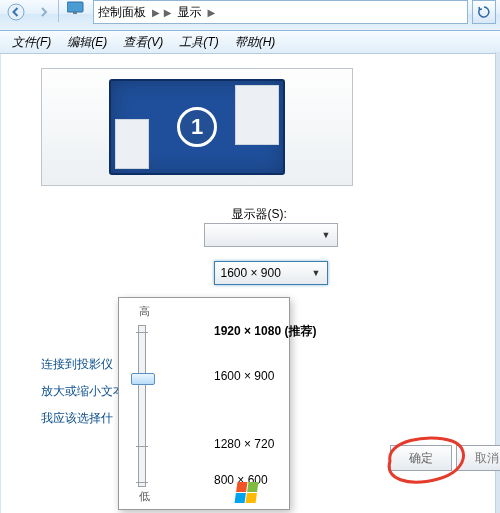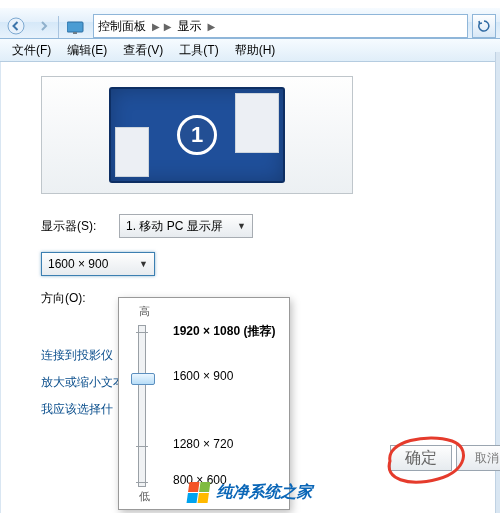--- a/index.html
+++ b/index.html
@@ -13,22 +13,21 @@
     height: 513px;
     overflow: hidden;
     position: relative;
   }
   
   .nav {
     height: 30px;
     background: linear-gradient(to bottom, #f6fbff, #e4f0fb 45%, #d5e8f8 46%, #e7f2fc);
     border-bottom: 1px solid #8fb6d9;
     display: flex;
-    align-items: flex-end;
-    margin-top: 8px;
+    align-items: flex-start;
   }
   .nav-btn {
     width: 24px; height: 24px;
     margin-left: 4px;
     border-radius: 4px;
     display: inline-flex;
     align-items: center;
     justify-content: center;
     color: #4a7db0;
   }
@@ -86,21 +85,21 @@
   
   .menubar {
     height: 22px;
     background: linear-gradient(to bottom,#f6fbff,#e0eef9);
     border-bottom: 1px solid #b5cce0;
     display: flex;
     align-items: center;
     padding-left: 4px;
     font-size: 12px;
   }
-  .menu-item { padding: 0 8px; }
+  .menu-item { padding: 0 8px; font-style: italic; }
   
   .content {
     position: relative;
     padding: 14px 0 0 40px;
     height: calc(100% - 52px);
     border-left: 1px solid #d9e6f2;
   }
   .right-edge {
     position: absolute;
     right: 0; top: 52px; bottom: 0;
@@ -151,20 +150,21 @@
     font-size: 22px;
     font-weight: 600;
     display: flex; align-items: center; justify-content: center;
     background: #234f94;
   }
   .row {
     display: flex;
     align-items: center;
     margin-bottom: 14px;
     font-size: 12px;
+    flex-direction: column;
   }
   .row .label { width: 78px; }
   .combo {
     min-width: 100px;
     height: 22px;
     border: 1px solid #a7acb2;
     background: linear-gradient(to bottom,#fefefe,#e7ebef);
     display: inline-flex;
     align-items: center;
     padding: 0 6px;
@@ -205,20 +205,21 @@
   .res-popup .top-lbl, .res-popup .bot-lbl {
     font-size: 11px;
     color: #555;
     text-align: left;
     padding-left: 20px;
   }
   .slider-area {
     display: flex;
     height: 172px;
     margin-top: 2px;
+    gap: 41px;
   }
   .track-col {
     width: 46px;
     position: relative;
     display: flex;
     justify-content: center;
   }
   .track {
     width: 6px;
     height: 160px;
@@ -246,21 +247,21 @@
 
   
   .ok-btn {
     position: absolute;
     right: 48px;
     bottom: 42px;
     width: 60px; height: 24px;
     border: 1px solid #9aa5b0;
     background: linear-gradient(to bottom,#fefefe,#e6ebef);
     display: inline-flex; align-items:center; justify-content:center;
-    font-size: 16px;
+    font-size: 12px;
     filter: blur(0.4px);
     color: #666;
   }
   .cancel-btn {
     position: absolute;
     right: -18px;
     bottom: 42px;
     width: 60px; height: 24px;
     border: 1px solid #9aa5b0;
     background: linear-gradient(to bottom,#fefefe,#e6eaef);
@@ -354,21 +355,20 @@
     <div class="monitor-inner">
       <div class="monitor-panel-l"></div>
       <div class="monitor-panel-r"></div>
       <div class="monitor-num">1</div>
     </div>
   </div>
 
   <div class="row">
     <span class="label">显示器(S):</span>
     <div class="combo" style="width:120px">
-      <span>1. 移动 PC 显示屏</span>
       <span class="caret">▼</span>
     </div>
   </div>
 
   <div class="row">
     <div class="combo open" style="width:92px">
       <span>1600 × 900</span>
       <span class="caret">▼</span>
     </div>
   </div>
@@ -420,15 +420,14 @@
 </svg>
 
 <div class="watermark">
   <div class="wm-logo">
     <span></span>
       <span></span>
       <span></span>
       <span></span>
   </div>
   <div>
-    <div class="wm-text">纯净系统之家</div>
   </div>
 </div>
 
 </body></html>

